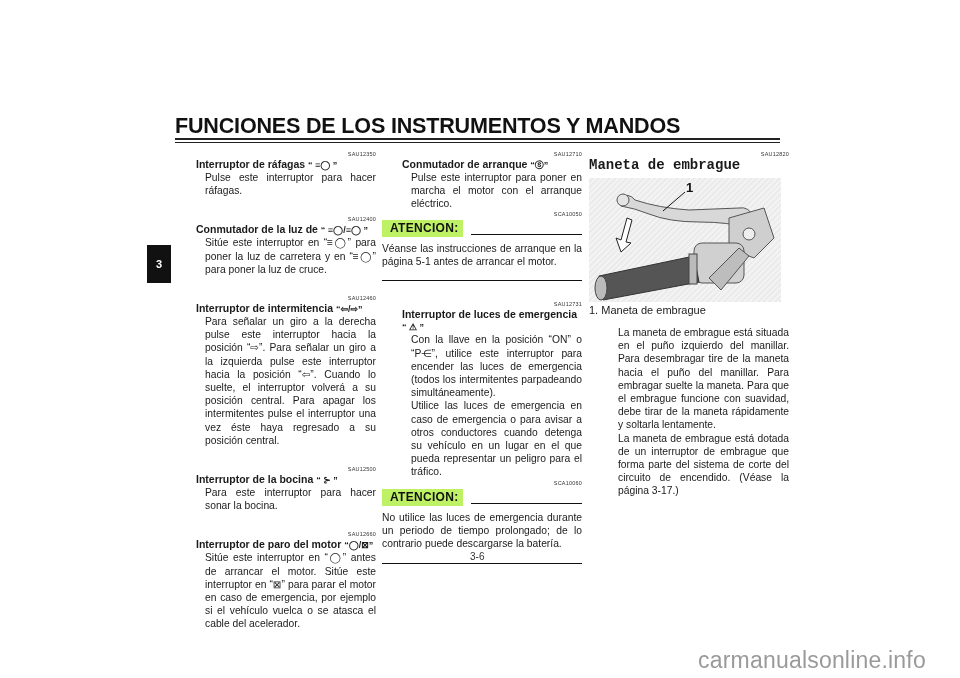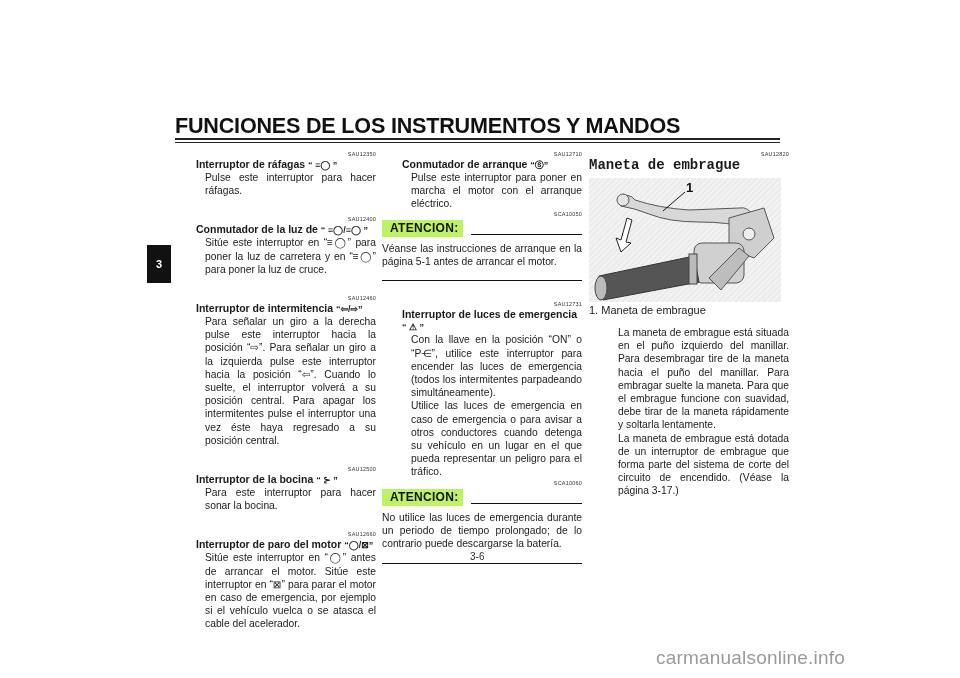--- a/index.html
+++ b/index.html
@@ -34,21 +34,21 @@
   .atencion-line { flex: 1; border-bottom: 1.5px solid #111; margin-left: 8px; margin-bottom: 2px; }
   .atencion-text { font-weight: normal; font-size: 10.3px; line-height: 13.3px; text-align: justify; margin-top: 5px; padding-bottom: 12px; border-bottom: 1.5px solid #111; }
   .h2 { font-weight: bold; font-size: 14px; line-height: 18px; margin-top: -2px; font-family: Liberation Mono, monospace; }
   .figure {
     width: 192px; height: 124px; margin-top: 4px;
     background: repeating-linear-gradient(135deg, #f3f3f3 0 2px, #ebebeb 2px 4px);
     position: relative; overflow: hidden;
   }
   .caption { font-size: 11px; line-height: 11px; margin-top: 3px; margin-bottom: 10px; }
   .page-num { position: absolute; left: 470px; top: 551px; font-size: 10px; color: #333; }
-  .watermark { position: absolute; left: 656px; top: 647px; font-size: 19px; color: #9a9a9a; letter-spacing: 0.2px; }
+  .watermark { position: absolute; left: 698px; top: 647px; font-size: 23px; color: #9a9a9a; letter-spacing: 0.2px; }
 </style>
 </head>
 <body>
 
 <div class="page-title">FUNCIONES DE LOS INSTRUMENTOS Y MANDOS</div>
 <div class="title-rule1"></div>
 <div class="title-rule2"></div>
 <div class="chapter-tab">3</div>
 
 <div class="col col1">

